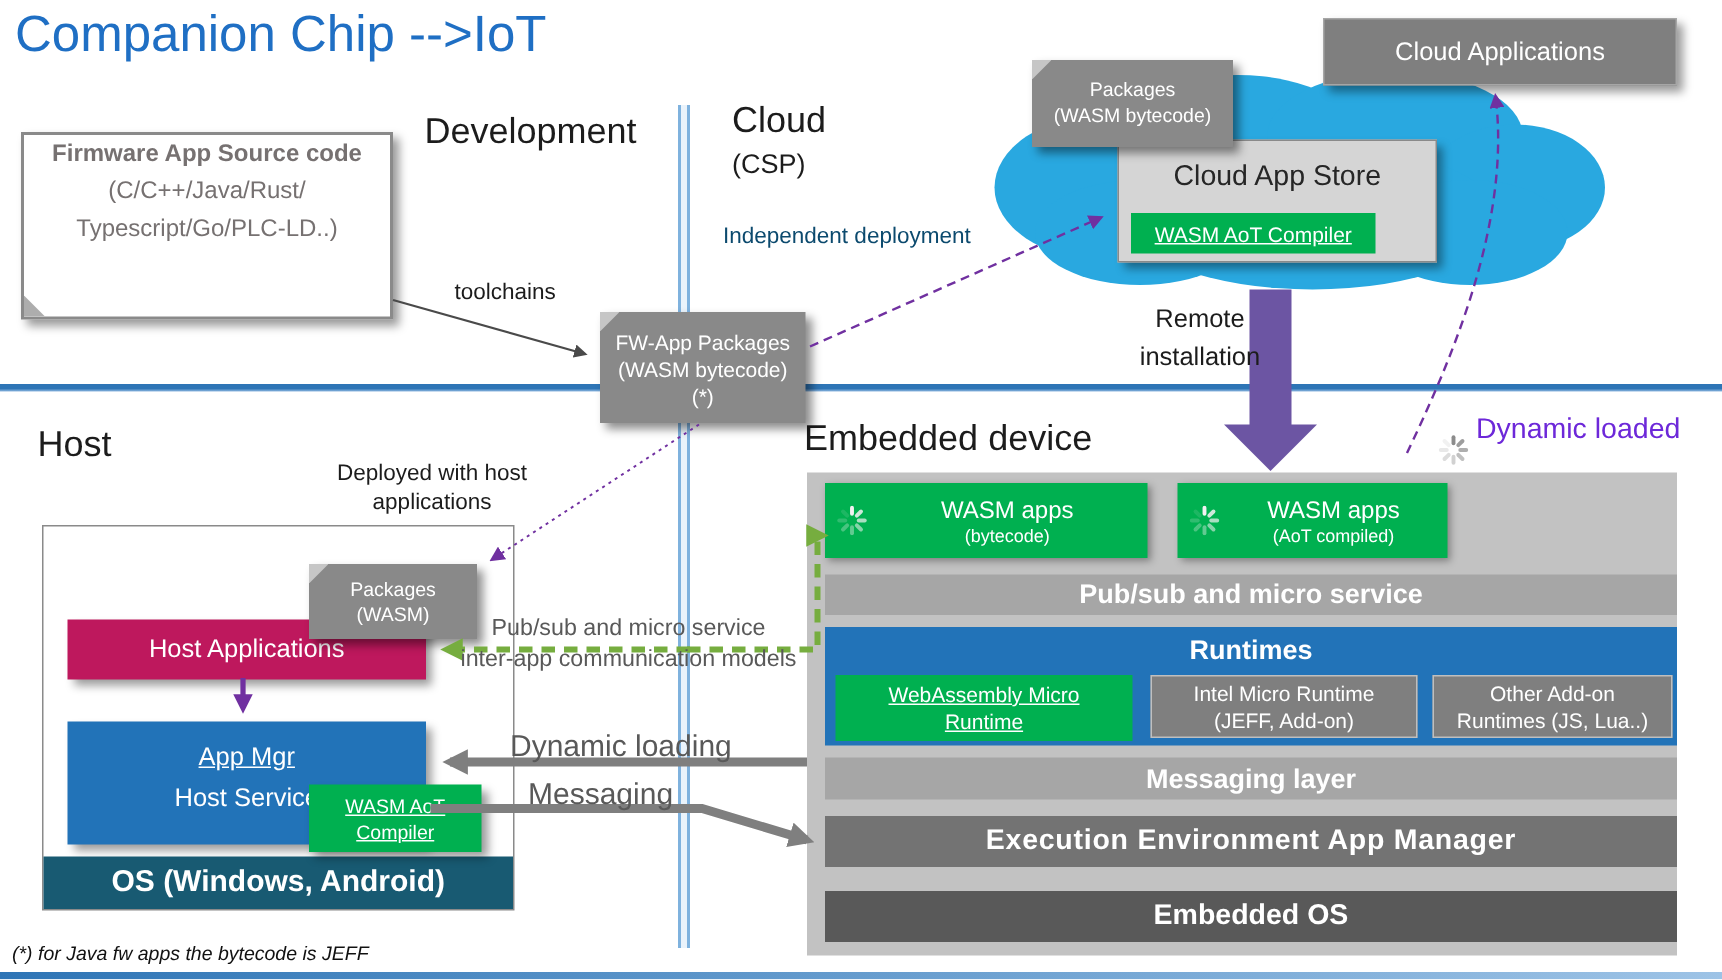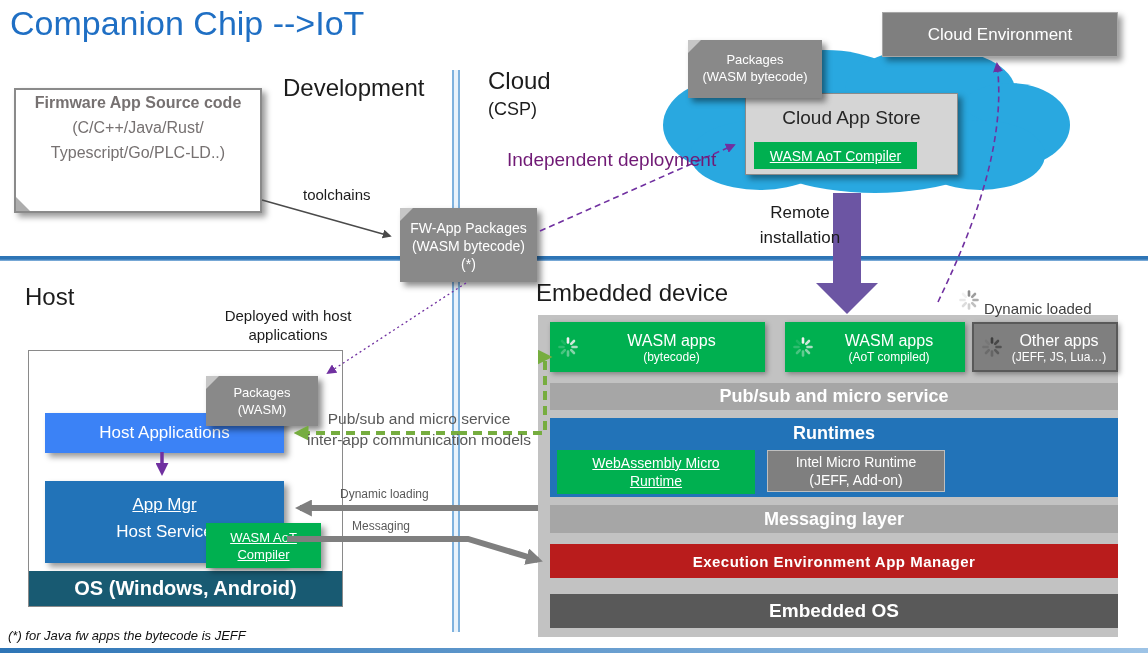--- a/index.html
+++ b/index.html
@@ -7,30 +7,30 @@
   body{font-family:"Liberation Sans","DejaVu Sans",sans-serif;color:#1a1a1a}
   #stage{position:relative;width:1148px;height:653px;overflow:hidden;background:#fff}
   .abs{position:absolute}
   .c{text-align:center}
   .b{font-weight:bold}
   .i{font-style:italic}
   .u{text-decoration:underline}
   .lbl{z-index:35}
   #title{left:10px;top:4px;font-size:34px;font-weight:normal;color:#1F6FC4;z-index:5}
   .section-lbl{font-size:24px;color:#1c1c1c;z-index:5}
-  .gray-lbl{color:#595959;font-size:12px}
+  .gray-lbl{color:#595959;font-size:20px}
   
   #divider-v{left:452px;top:70px;width:8px;height:562px;border-left:2px solid #7FB2DE;border-right:2px solid #7FB2DE;background:#EAF3FB;z-index:2}
   #divider-h{left:0;top:256px;width:1148px;height:5px;background:linear-gradient(to bottom,#2E75B6 60%,#8FB8E0);z-index:2}
   #bottom-bar{left:0;top:648px;width:1148px;height:5px;background:linear-gradient(to right,#2E75B6,#9DC3E6);z-index:2}
   
   #cloud-svg{left:650px;top:40px;z-index:1}
   
   .shadow{box-shadow:4px 4px 6px rgba(0,0,0,.4)}
-  .graybox{background:#3b82f6;color:#fff}
+  .graybox{background:#be185d;color:#fff}
   .bluebox{background:#2273B8;color:#fff}
   .greenbox{background:#00B050;color:#fff}
   .flexc{display:flex;flex-direction:column;align-items:center;justify-content:center}
   .note{background:#898989;color:#fff;box-shadow:4px 4px 6px rgba(0,0,0,.45);z-index:12;text-align:center}
   .note::before{content:"";position:absolute;left:0;top:0;width:13px;height:13px;background:#C6C6C6;clip-path:polygon(0 0,13px 0,0 13px)}
   .note .smtxt{font-size:13px;line-height:17px}
   #firmware-box{left:14px;top:88px;width:248px;height:125px;background:#fff;border:2px solid #8a8a8a;z-index:4;color:#767171;font-size:16px;line-height:25px;text-align:center}
   #firmware-box::after{content:"";position:absolute;left:0;bottom:0;width:14px;height:14px;background:#ADADAD;clip-path:polygon(0 0,14px 14px,0 14px)}
   #fw-note{left:400px;top:208px;width:137px;height:74px;padding-top:11px}
   #fw-note .smtxt{font-size:14px;line-height:18px}
@@ -52,21 +52,21 @@
   .apptxt{flex:1;text-align:center}
   .apptxt .t1{font-size:16px;line-height:19px}
   .apptxt .t2{font-size:12px;line-height:14px}
   #other-apps{background:#7F7F7F;border:2px solid #595959;color:#fff}
   .panelbar{color:#fff;font-weight:bold;display:flex;align-items:center;justify-content:center}
   .grbar{background:#A6A6A6;font-size:18px}
   #runtimes{background:#2273B8}
   #runtimes .rt-title{color:#fff;font-weight:bold;font-size:18px;text-align:center;margin-top:5px}
   .rtbox{font-size:14px;line-height:18px;text-align:center}
   .rtgray{background:#7F7F7F;border:1px solid #BFBFBF;color:#fff}
-  #exec-bar{background:#b91c1c;font-size:15px;letter-spacing:.5px}
+  #exec-bar{background:#737373;font-size:19px;letter-spacing:.5px}
   #embos-bar{background:#595959;font-size:19px}
   
   #footnote{left:8px;top:628px;font-size:13px;color:#111;z-index:35}
   .spin{width:20px;height:20px;flex:0 0 auto}
   .spin-white{color:#F2F2F2}
   .spin-dark{color:#3E3E3E}
   .spin-gray{color:#8C8C8C}
   #arrows{position:absolute;left:0;top:0;z-index:30;pointer-events:none}
 </style>
 </head>
@@ -119,33 +119,33 @@
   </div>
   <div class="abs lbl" style="left:303px;top:186px;font-size:15px;color:#1c1c1c">toolchains</div>
 
   <div id="fw-note" class="abs note">
     <div class="smtxt">FW-App Packages</div>
     <div class="smtxt">(WASM bytecode)</div>
     <div class="smtxt">(*)</div>
   </div>
 
   <div id="cloud-apps-box" class="abs shadow">
-    <span>Cloud Environment</span>
+    <span>Cloud Applications</span>
   </div>
   <div id="pkg-bytecode-note" class="abs note">
     <div class="smtxt">Packages</div>
     <div class="smtxt">(WASM bytecode)</div>
   </div>
   <div id="app-store" class="abs shadow">
     <div class="store-title">Cloud App Store</div>
     <div id="store-aot" class="abs greenbox flexc">
       <span class="u">WASM AoT Compiler</span>
     </div>
   </div>
-  <div class="abs lbl" style="left:507px;top:149px;font-size:19px;color:#701a75">Independent deployment</div>
+  <div class="abs lbl" style="left:482px;top:149px;font-size:15px;color:#0c4a6e">Independent deployment</div>
   <div class="abs lbl c" style="left:745px;top:200px;width:110px;font-size:17px;line-height:25px;color:#1c1c1c">
     <div>Remote</div>
     <div>installation</div>
   </div>
 
   <div class="abs lbl c" style="left:213px;top:306px;width:150px;font-size:15px;line-height:19px;color:#1c1c1c">Deployed with host applications</div>
 
   <div id="host-box" class="abs">
     <div id="host-apps" class="abs graybox shadow flexc">
       <span>Host Applications</span>
@@ -172,64 +172,59 @@
   <div class="abs lbl c gray-lbl" style="left:295px;top:408px;width:248px;line-height:21px;font-size:15.5px">
     <div>Pub/sub and micro service</div>
     <div>inter-app communication models</div>
   </div>
   <div class="abs lbl gray-lbl" style="left:340px;top:487px">Dynamic loading</div>
   <div class="abs lbl gray-lbl" style="left:352px;top:519px">Messaging</div>
 
   <svg class="abs spin spin-gray lbl" viewBox="0 0 20 20" style="left:959px;top:290px">
       <use href="#spinner-sym"></use>
     </svg>
-  <div class="abs lbl" style="left:984px;top:300px;font-size:15px;color:#404040">Dynamic loaded</div>
+  <div class="abs lbl" style="left:984px;top:276px;font-size:19px;color:#6d28d9">Dynamic loaded</div>
 
   <div id="panel" class="abs">
     <div class="abs appbox greenbox" style="left:12px;top:7px;width:215px;height:50px">
       <svg class="spin spin-white" viewBox="0 0 20 20">
           <use href="#spinner-sym"></use>
         </svg>
       <div class="apptxt">
         <div class="t1">WASM apps</div>
         <div class="t2">(bytecode)</div>
       </div>
     </div>
     <div class="abs appbox greenbox" style="left:247px;top:7px;width:180px;height:50px">
       <svg class="spin spin-white" viewBox="0 0 20 20">
           <use href="#spinner-sym"></use>
         </svg>
       <div class="apptxt">
         <div class="t1">WASM apps</div>
         <div class="t2">(AoT compiled)</div>
       </div>
     </div>
-    <div id="other-apps" class="abs appbox" style="left:434px;top:7px;width:146px;height:50px">
-      <svg class="spin spin-dark" viewBox="0 0 20 20">
-          <use href="#spinner-sym"></use>
-        </svg>
-      <div class="apptxt">
-        <div class="t1">Other apps</div>
-        <div class="t2">(JEFF, JS, Lua…)</div>
-      </div>
-    </div>
 
     <div class="abs panelbar grbar" style="left:12px;top:68px;width:568px;height:27px">
       <span>Pub/sub and micro service</span>
     </div>
 
     <div id="runtimes" class="abs" style="left:12px;top:103px;width:568px;height:79px">
       <div class="rt-title">Runtimes</div>
       <div class="abs flexc greenbox rtbox" style="left:7px;top:32px;width:198px;height:44px">
         <div><span class="u">WebAssembly Micro</span></div>
         <div><span class="u">Runtime</span></div>
       </div>
       <div class="abs flexc rtgray rtbox" style="left:217px;top:32px;width:178px;height:42px">
         <div>Intel Micro Runtime</div>
         <div>(JEFF, Add-on)</div>
+      </div>
+      <div class="abs flexc rtgray rtbox" style="left:405px;top:32px;width:160px;height:42px">
+        <div>Other Add-on</div>
+        <div>Runtimes (JS, Lua..)</div>
       </div>
     </div>
 
     <div class="abs panelbar grbar" style="left:12px;top:190px;width:568px;height:28px">
       <span>Messaging layer</span>
     </div>
 
     <div id="exec-bar" class="abs panelbar" style="left:12px;top:229px;width:568px;height:34px">
       <span>Execution Environment App Manager</span>
     </div>

